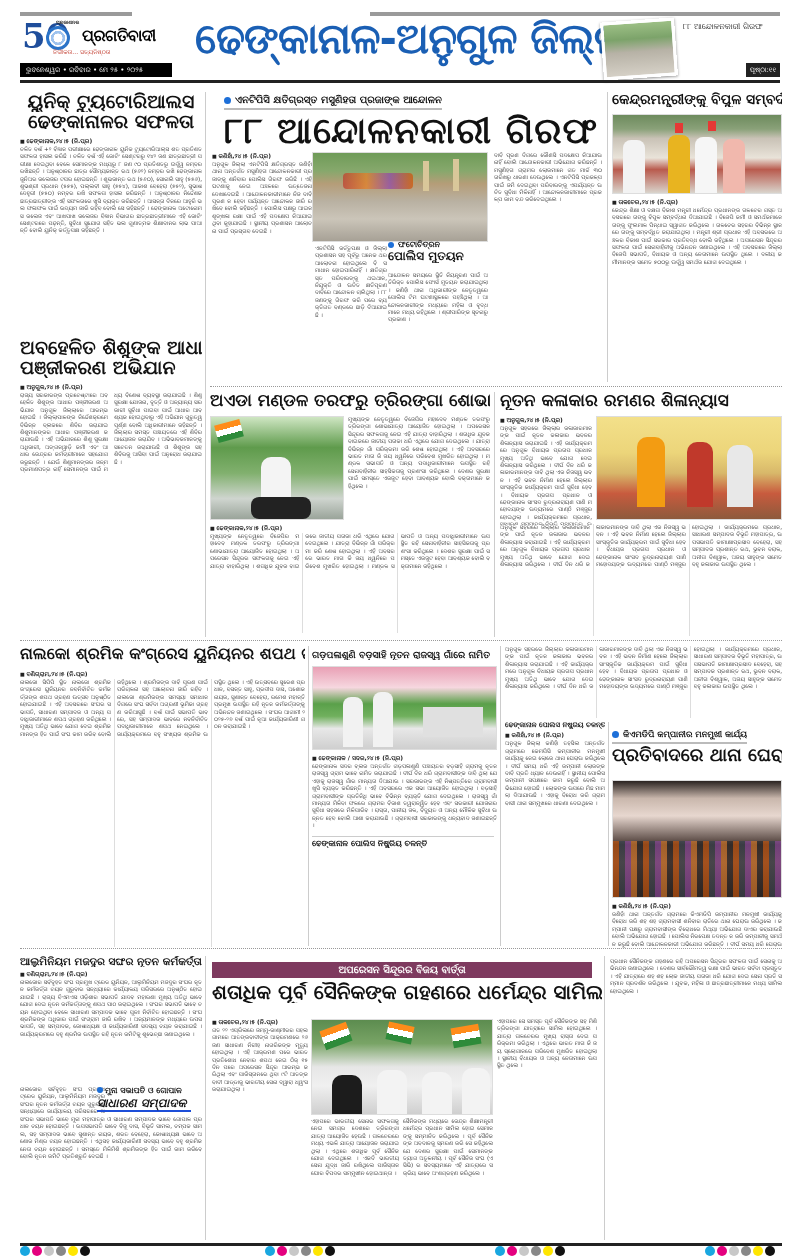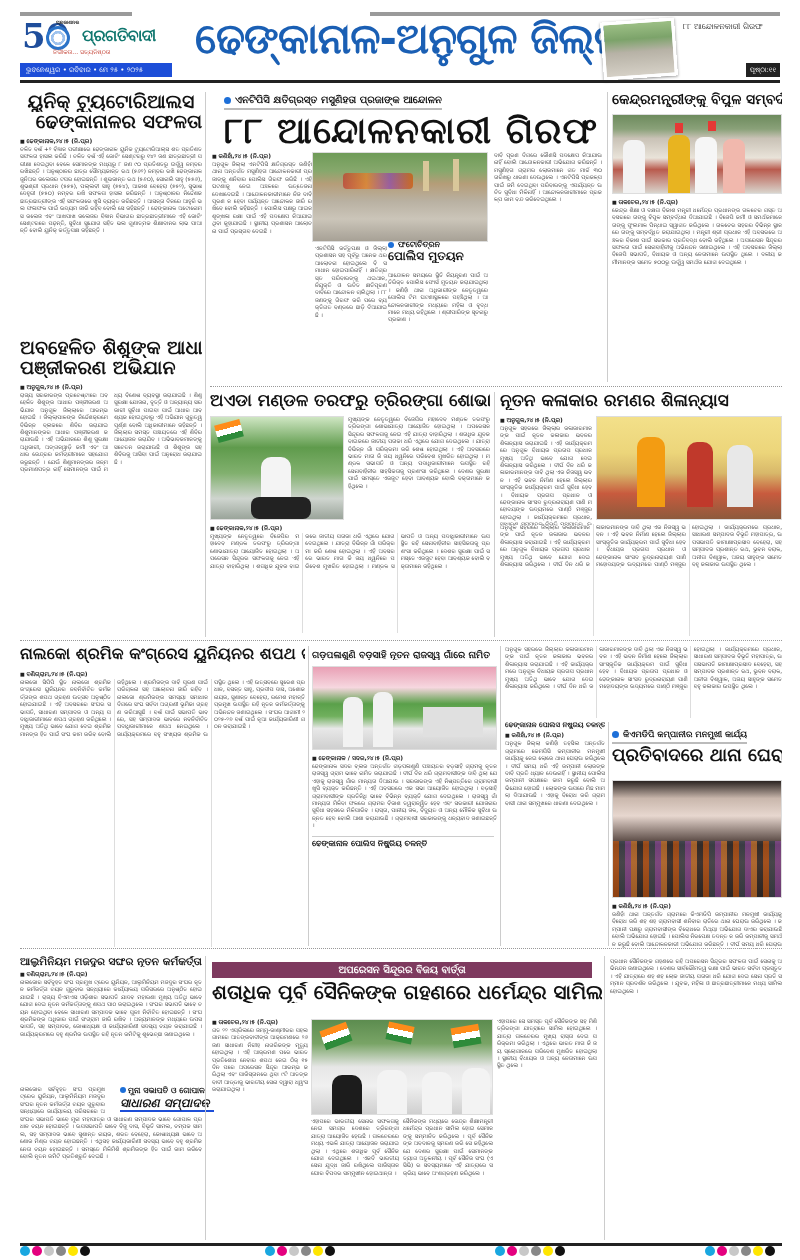--- a/index.html
+++ b/index.html
@@ -15,24 +15,24 @@
   .kicker .dot { display: inline-block; width: 7px; height: 7px; border-radius: 50%; background: #1d6fd8; margin-right: 4px; vertical-align: middle; }
   .vrule { position: absolute; width: 1px; background: #ccc; }
   .hrule-dotted { position: absolute; height: 0; border-top: 1px dotted #999; }
   .photo { position: absolute; overflow: hidden; border: 1px solid #ddd; }
   .col-gap { column-gap: 6px; column-rule: 1px solid #ddd; }
 
   
   .mast-top-bar { position: absolute; top: 12px; height: 4px; background: #9a9a9a; }
   .logo50 { position: absolute; left: 22px; top: 16px; font-size: 34px; font-weight: bold; color: #1f4e9b; font-family: "DejaVu Serif", serif; }
   .logo-seal { position: absolute; left: 46px; top: 26px; width: 24px; height: 24px; border-radius: 50%; border: 3px solid #2a73c8; background: radial-gradient(circle, #fff 35%, #9ec3ee 36%, #9ec3ee 55%, #fff 56%); }
-  .logo-name { position: absolute; left: 82px; top: 26px; font-size: 16px; font-weight: bold; color: #0f766e; letter-spacing: -0.5px; }
+  .logo-name { position: absolute; left: 82px; top: 26px; font-size: 16px; font-weight: bold; color: #000000; letter-spacing: -0.5px; }
   .logo-tag { position: absolute; left: 53px; top: 48px; font-size: 6px; color: #c0392b; }
   .logo-top { position: absolute; left: 56px; top: 19px; font-size: 5px; font-weight: bold; color: #111; }
-  .dateband { position: absolute; left: 20px; top: 63px; width: 152px; height: 14px; background: #1d4ed8; color: #fff; font-size: 7px; line-height: 14px; padding-left: 6px; }
+  .dateband { position: absolute; left: 20px; top: 63px; width: 152px; height: 14px; background: #000000; color: #fff; font-size: 7px; line-height: 14px; padding-left: 6px; }
   .page-title { position: absolute; left: 195px; top: 14px; font-size: 42px; font-weight: bold; color: #1a5fb4; letter-spacing: -1px; white-space: nowrap; }
   .mast-rule { position: absolute; left: 20px; top: 80px; width: 760px; height: 3px; background: #222; }
   .mast-thumb { position: absolute; left: 602px; top: 20px; width: 74px; height: 58px; background: linear-gradient(180deg,#9cbf85 0%,#7ca36a 30%,#b7b2a6 55%,#d5d0c6 100%); border: 3px solid #fff; box-shadow: 0 1px 3px rgba(0,0,0,.45); transform: rotate(-4deg); }
   .mast-thumb-cap { position: absolute; left: 683px; top: 22px; font-size: 8px; color: #222; line-height: 10px; }
   .page-no { position: absolute; left: 746px; top: 63px; width: 34px; height: 14px; background: #222; color: #fff; font-size: 7px; line-height: 14px; text-align: center; }
 
   
   .reg { position: absolute; top: 1246px; display: flex; gap: 2px; }
   .reg span { width: 10px; height: 10px; border-radius: 50%; display: inline-block; }
 
@@ -55,21 +55,21 @@
   <div class="page-title">ଢେଙ୍କାନାଳ-ଅନୁଗୁଳ ଜିଲ୍ଲା</div>
 
   <div class="mast-thumb"></div>
   <div class="mast-thumb-cap" style="width:95px;">୮୮ ଆନ୍ଦୋଳନକାରୀ ଗିରଫ</div>
   <div class="page-no">ପୃଷ୍ଠା:୧୧</div>
   <div class="mast-rule"></div>
 </div>
 
 <div class="abs" style="left:20px;top:92px;width:182px;">
   <div class="hl" style="font-size:19px;text-align:center;">ୟୁନିକ୍ ଟ୍ୟୁଟୋରିଆଲସ</div>
-  <div class="hl" style="font-size:19px;text-align:right;margin-bottom:5px;">ଢେଙ୍କାନାଳର ସଫଳତା</div>
+  <div class="hl" style="font-size:19px;text-align:center;margin-bottom:5px;">ଢେଙ୍କାନାଳର ସଫଳତା</div>
   <div class="dateline">ଢେଙ୍କାନାଳ,୨୪।୫ (ନି.ପ୍ର)</div>
   <div class="body-text" style="height:143px;">ଚଳିତ ବର୍ଷ +୨ ବିଜ୍ଞାନ ପରୀକ୍ଷାରେ ଢେଙ୍କାନାଳ ୟୁନିକ ଟ୍ୟୁଟୋରିଆଲ୍ସ ଶତ ପ୍ରତିଶତ ସଫଳତା ହାସଲ କରିଛି । ଚଳିତ ବର୍ଷ ଏହି କୋଚିଂ ସେଣ୍ଟରରୁ ୧୪୨ ଜଣ ଛାତ୍ରଛାତ୍ରୀ ପରୀକ୍ଷା ଦେଇଥିବା ବେଳେ ସେମାନଙ୍କ ମଧ୍ୟରୁ ୮ ଜଣ ୯୦ ପ୍ରତିଶତରୁ ଊର୍ଦ୍ଧ୍ୱ ନମ୍ବର ରଖିଛନ୍ତି । ଅନୁଷ୍ଠାନର ଛାତ୍ର ସୌମ୍ୟକାନ୍ତ ରଥ (୫୬୨) ନମ୍ବର ରଖି ଢେଙ୍କାନାଳ ଜୁନିଅର କଲେଜର ଟପର ହୋଇଛନ୍ତି । ଶୁଭକାନ୍ତ ରଥ (୫୬୦), ସୋନାଲି ସାହୁ (୫୫୬), ଶୁଭଶ୍ରୀ ପ୍ରଧାନ (୫୫୫), ପଲ୍ଲବୀ ସାହୁ (୫୫୪), ଆକାଶ ବେହେରା (୫୫୨), ସୁଭାଷ ଦେହୁରୀ (୫୫୦) ନମ୍ବର ରଖି ସଫଳତା ହାସଲ କରିଛନ୍ତି । ଅନୁଷ୍ଠାନର ନିର୍ଦ୍ଦେଶକ ଛାତ୍ରଛାତ୍ରୀଙ୍କ ଏହି ସଫଳତାରେ ଖୁସି ବ୍ୟକ୍ତ କରିଛନ୍ତି । ଆସନ୍ତା ଦିନରେ ଆହୁରି ଭଲ ଫଳାଫଳ ପାଇଁ ଉଦ୍ୟମ ଜାରି ରହିବ ବୋଲି ସେ କହିଛନ୍ତି । ଢେଙ୍କାନାଳ ଅଟୋନୋମସ କଲେଜ ଏବଂ ଆଖପାଖ କଲେଜର ବିଜ୍ଞାନ ବିଭାଗର ଛାତ୍ରଛାତ୍ରୀମାନେ ଏହି କୋଚିଂ ସେଣ୍ଟରରେ ପଢ଼ନ୍ତି, ସୁବିଧା ସୁଯୋଗ ସହିତ ଭଲ ଗୁଣାତ୍ମକ ଶିକ୍ଷାଦାନର ଲାଭ ପାଆନ୍ତି ବୋଲି ୟୁନିକ୍ କର୍ତ୍ତୃପକ୍ଷ କହିଛନ୍ତି ।</div>
 </div>
 
 <div class="abs" style="left:20px;top:338px;width:182px;">
   <div class="hl" style="font-size:19px;">ଅବହେଳିତ ଶିଶୁଙ୍କ ଆଧାର</div>
   <div class="hl" style="font-size:19px;margin-bottom:5px;">ପଞ୍ଜୀକରଣ ଅଭିଯାନ</div>
   <div class="dateline">ଅନୁଗୁଳ,୨୪।୫ (ନି.ପ୍ର)</div>
   <div class="body-text" style="height:225px;columns:2;">ରାଜ୍ୟ ସରକାରଙ୍କ ପ୍ରଚେଷ୍ଟାରେ ଅବହେଳିତ ଶିଶୁଙ୍କ ଆଧାର ପଞ୍ଜୀକରଣ ଅଭିଯାନ ଅନୁଗୁଳ ଜିଲ୍ଲାରେ ଆରମ୍ଭ ହୋଇଛି । ଜିଲ୍ଲାପାଳଙ୍କ ନିର୍ଦ୍ଦେଶକ୍ରମେ ବିଭିନ୍ନ ବ୍ଲକରେ ଶିବିର କରାଯାଇ ଶିଶୁମାନଙ୍କର ଆଧାର ପଞ୍ଜୀକରଣ କରାଯାଉଛି । ଏହି ଅଭିଯାନରେ ଶିଶୁ ସୁରକ୍ଷା ଅଧିକାରୀ, ଅଙ୍ଗନୱାଡ଼ି କର୍ମୀ ଏବଂ ଆଧାର କେନ୍ଦ୍ରର କର୍ମଚାରୀମାନେ ସହଯୋଗ କରୁଛନ୍ତି । ଯେଉଁ ଶିଶୁମାନଙ୍କର ଜନ୍ମ ପ୍ରମାଣପତ୍ର ନାହିଁ ସେମାନଙ୍କ ପାଇଁ ମଧ୍ୟ ବିଶେଷ ବ୍ୟବସ୍ଥା କରାଯାଇଛି । ଶିଶୁ ସୁରକ୍ଷା ଯୋଜନା, ବୃତ୍ତି ଓ ଅନ୍ୟାନ୍ୟ ସରକାରୀ ସୁବିଧା ପାଇବା ପାଇଁ ଆଧାର ଆବଶ୍ୟକ ହୋଇଥିବାରୁ ଏହି ଅଭିଯାନ ଗୁରୁତ୍ୱପୂର୍ଣ୍ଣ ବୋଲି ଅଧିକାରୀମାନେ କହିଛନ୍ତି । ଜିଲ୍ଲାର ସମସ୍ତ ପଞ୍ଚାୟତରେ ଏହି ଶିବିର ଆୟୋଜନ କରାଯିବ । ଅଭିଭାବକମାନଙ୍କୁ ସଚେତନ କରାଯାଉଛି ଓ ଶିଶୁଙ୍କ ସହ ଶିବିରକୁ ଆସିବା ପାଇଁ ଅନୁରୋଧ କରାଯାଇଛି ।</div>
 </div>
@@ -218,21 +218,21 @@
 <div class="hrule-dotted" style="left:20px;top:948px;width:762px;"></div>
 
 <div class="abs" style="left:20px;top:956px;width:182px;">
   <div class="hl" style="font-size:10.5px;">ଆଲୁମିନିୟମ ମଜଦୁର ସଙ୍ଘର ନୂତନ କର୍ମକର୍ତ୍ତା ଚୟନ</div>
   <div class="dateline" style="margin-top:3px;">ବଣିଗ୍ରାମ,୨୪।୫ (ନି.ପ୍ର)</div>
   <div class="body-text" style="height:112px;">ନାଲକୋର ସର୍ବବୃହତ ସଂଘ ପ୍ରମୁଖ ଟ୍ରେଡ ୟୁନିୟନ, ଆଲୁମିନିୟମ ମଜଦୁର ସଂଘର ନୂତନ କର୍ମକର୍ତ୍ତା ଚୟନ ଗୁରୁବାର ସନ୍ଧ୍ୟାରେ କାର୍ଯ୍ୟାଳୟ ପରିସରରେ ଅନୁଷ୍ଠିତ ହୋଇଯାଇଛି । ରାଜ୍ୟ ବିଏମଏସ ଓଡ଼ିଶାର ସଭାପତି ଯାଦବ ମହାରଣା ମୁଖ୍ୟ ଅତିଥି ଭାବେ ଯୋଗ ଦେଇ ନୂତନ କର୍ମକର୍ତ୍ତାଙ୍କୁ ଶପଥ ପାଠ କରାଇଥିଲେ । ସଂଘର ସଭାପତି ଭାବେ ଚୟନ ହୋଇଥିବା ବେଳେ ସାଧାରଣ ସମ୍ପାଦକ ଭାବେ ପୁନଃ ନିର୍ବାଚିତ ହୋଇଛନ୍ତି । ସଂଘ ଶ୍ରମିକଙ୍କ ଅଧିକାର ପାଇଁ ସଂଗ୍ରାମ ଜାରି ରଖିବ । ଅନ୍ୟମାନଙ୍କ ମଧ୍ୟରେ ଉପସଭାପତି, ସହ ସମ୍ପାଦକ, କୋଷାଧ୍ୟକ୍ଷ ଓ କାର୍ଯ୍ୟକାରିଣୀ ସଦସ୍ୟ ଚୟନ କରାଯାଇଛି । କାର୍ଯ୍ୟକ୍ରମରେ ବହୁ ଶ୍ରମିକ ଉପସ୍ଥିତ ରହି ନୂତନ କମିଟିକୁ ଶୁଭେଚ୍ଛା ଜଣାଇଥିଲେ ।</div>
 </div>
 <div class="abs" style="left:20px;top:1086px;width:85px;">
   <div class="body-text" style="height:28px;">ନାଲକୋର ସର୍ବବୃହତ ସଂଘ ପ୍ରମୁଖ ଟ୍ରେଡ ୟୁନିୟନ, ଆଲୁମିନିୟମ ମଜଦୁର ସଂଘର ନୂତନ କର୍ମକର୍ତ୍ତା ଚୟନ ଗୁରୁବାର ସନ୍ଧ୍ୟାରେ କାର୍ଯ୍ୟାଳୟ ପରିସରରେ ଅନୁଷ୍ଠିତ ହୋଇଯାଇଛି । ରାଜ୍ୟ ବିଏମଏସ ଓଡ଼ିଶାର ସଭାପତି ଯାଦବ ମହାରଣା ମୁଖ୍ୟ ଅତିଥି ଭାବେ ଯୋଗ ଦେଇ ନୂତନ କର୍ମକର୍ତ୍ତାଙ୍କୁ ଶପଥ ପାଠ କରାଇଥିଲେ । ସଂଘର ସଭାପତି ଭାବେ ଚୟନ ହୋଇଥିବା ବେଳେ ସାଧାରଣ ସମ୍ପାଦକ ଭାବେ ପୁନଃ ନିର୍ବାଚିତ ହୋଇଛନ୍ତି । ସଂଘ ଶ୍ରମିକଙ୍କ ଅଧିକାର ପାଇଁ ସଂଗ୍ରାମ ଜାରି ରଖିବ । ଅନ୍ୟମାନଙ୍କ ମଧ୍ୟରେ ଉପସଭାପତି, ସହ ସମ୍ପାଦକ, କୋଷାଧ୍ୟକ୍ଷ ଓ କାର୍ଯ୍ୟକାରିଣୀ ସଦସ୍ୟ ଚୟନ କରାଯାଇଛି । କାର୍ଯ୍ୟକ୍ରମରେ ବହୁ ଶ୍ରମିକ ଉପସ୍ଥିତ ରହି ନୂତନ କମିଟିକୁ ଶୁଭେଚ୍ଛା ଜଣାଇଥିଲେ ।</div>
 </div>
-<div class="abs" style="left:120px;top:1086px;width:94px;">
+<div class="abs" style="left:97px;top:1086px;width:94px;">
   <div style="font-size:8px;font-weight:bold;white-space:nowrap;"><span class="dot" style="display:inline-block;width:6px;height:6px;border-radius:50%;background:#1d6fd8;margin-right:2px;"></span><span>ମୁନା ସଭାପତି ଓ ଗୋପାଳ</span></div>
   <div style="font-size:12px;font-weight:bold;white-space:nowrap;border-bottom:2px solid #1d4ed8;font-style:italic;">ସାଧାରଣ ସମ୍ପାଦକ</div>
 </div>
 <div class="abs" style="left:20px;top:1116px;width:182px;">
   <div class="body-text" style="height:124px;">ସଂଘର ସଭାପତି ଭାବେ ମୁନା ମହାପାତ୍ର ଓ ସାଧାରଣ ସମ୍ପାଦକ ଭାବେ ଗୋପାଳ ପ୍ରଧାନ ଚୟନ ହୋଇଛନ୍ତି । ଉପସଭାପତି ଭାବେ ବିଜୁ ଦାସ, ବିଭୂତି ସାମଲ, ଚମ୍ପକ ସାମଲ, ସହ ସମ୍ପାଦକ ଭାବେ ସୁଶାନ୍ତ ନାୟକ, ଶରତ ବେହେରା, କୋଷାଧ୍ୟକ୍ଷ ଭାବେ ଅଶୋକ ମିଶ୍ର ଚୟନ ହୋଇଛନ୍ତି । ଏଥିସହ କାର୍ଯ୍ୟକାରିଣୀ ସଦସ୍ୟ ଭାବେ ବହୁ ଶ୍ରମିକ ନେତା ଚୟନ ହୋଇଛନ୍ତି । ସମସ୍ତେ ମିଳିମିଶି ଶ୍ରମିକଙ୍କ ହିତ ପାଇଁ କାମ କରିବେ ବୋଲି ନୂତନ କମିଟି ପ୍ରତିଶ୍ରୁତି ଦେଇଛି ।</div>
 </div>
 
 <div class="vrule" style="left:205px;top:956px;height:284px;"></div>
 
 <div class="banner-purple" style="left:212px;top:962px;width:380px;height:16px;font-size:10px;line-height:16px;">ଅପରେସନ ସିନ୍ଦୂରର ବିଜୟ ବାର୍ତ୍ତା</div>

